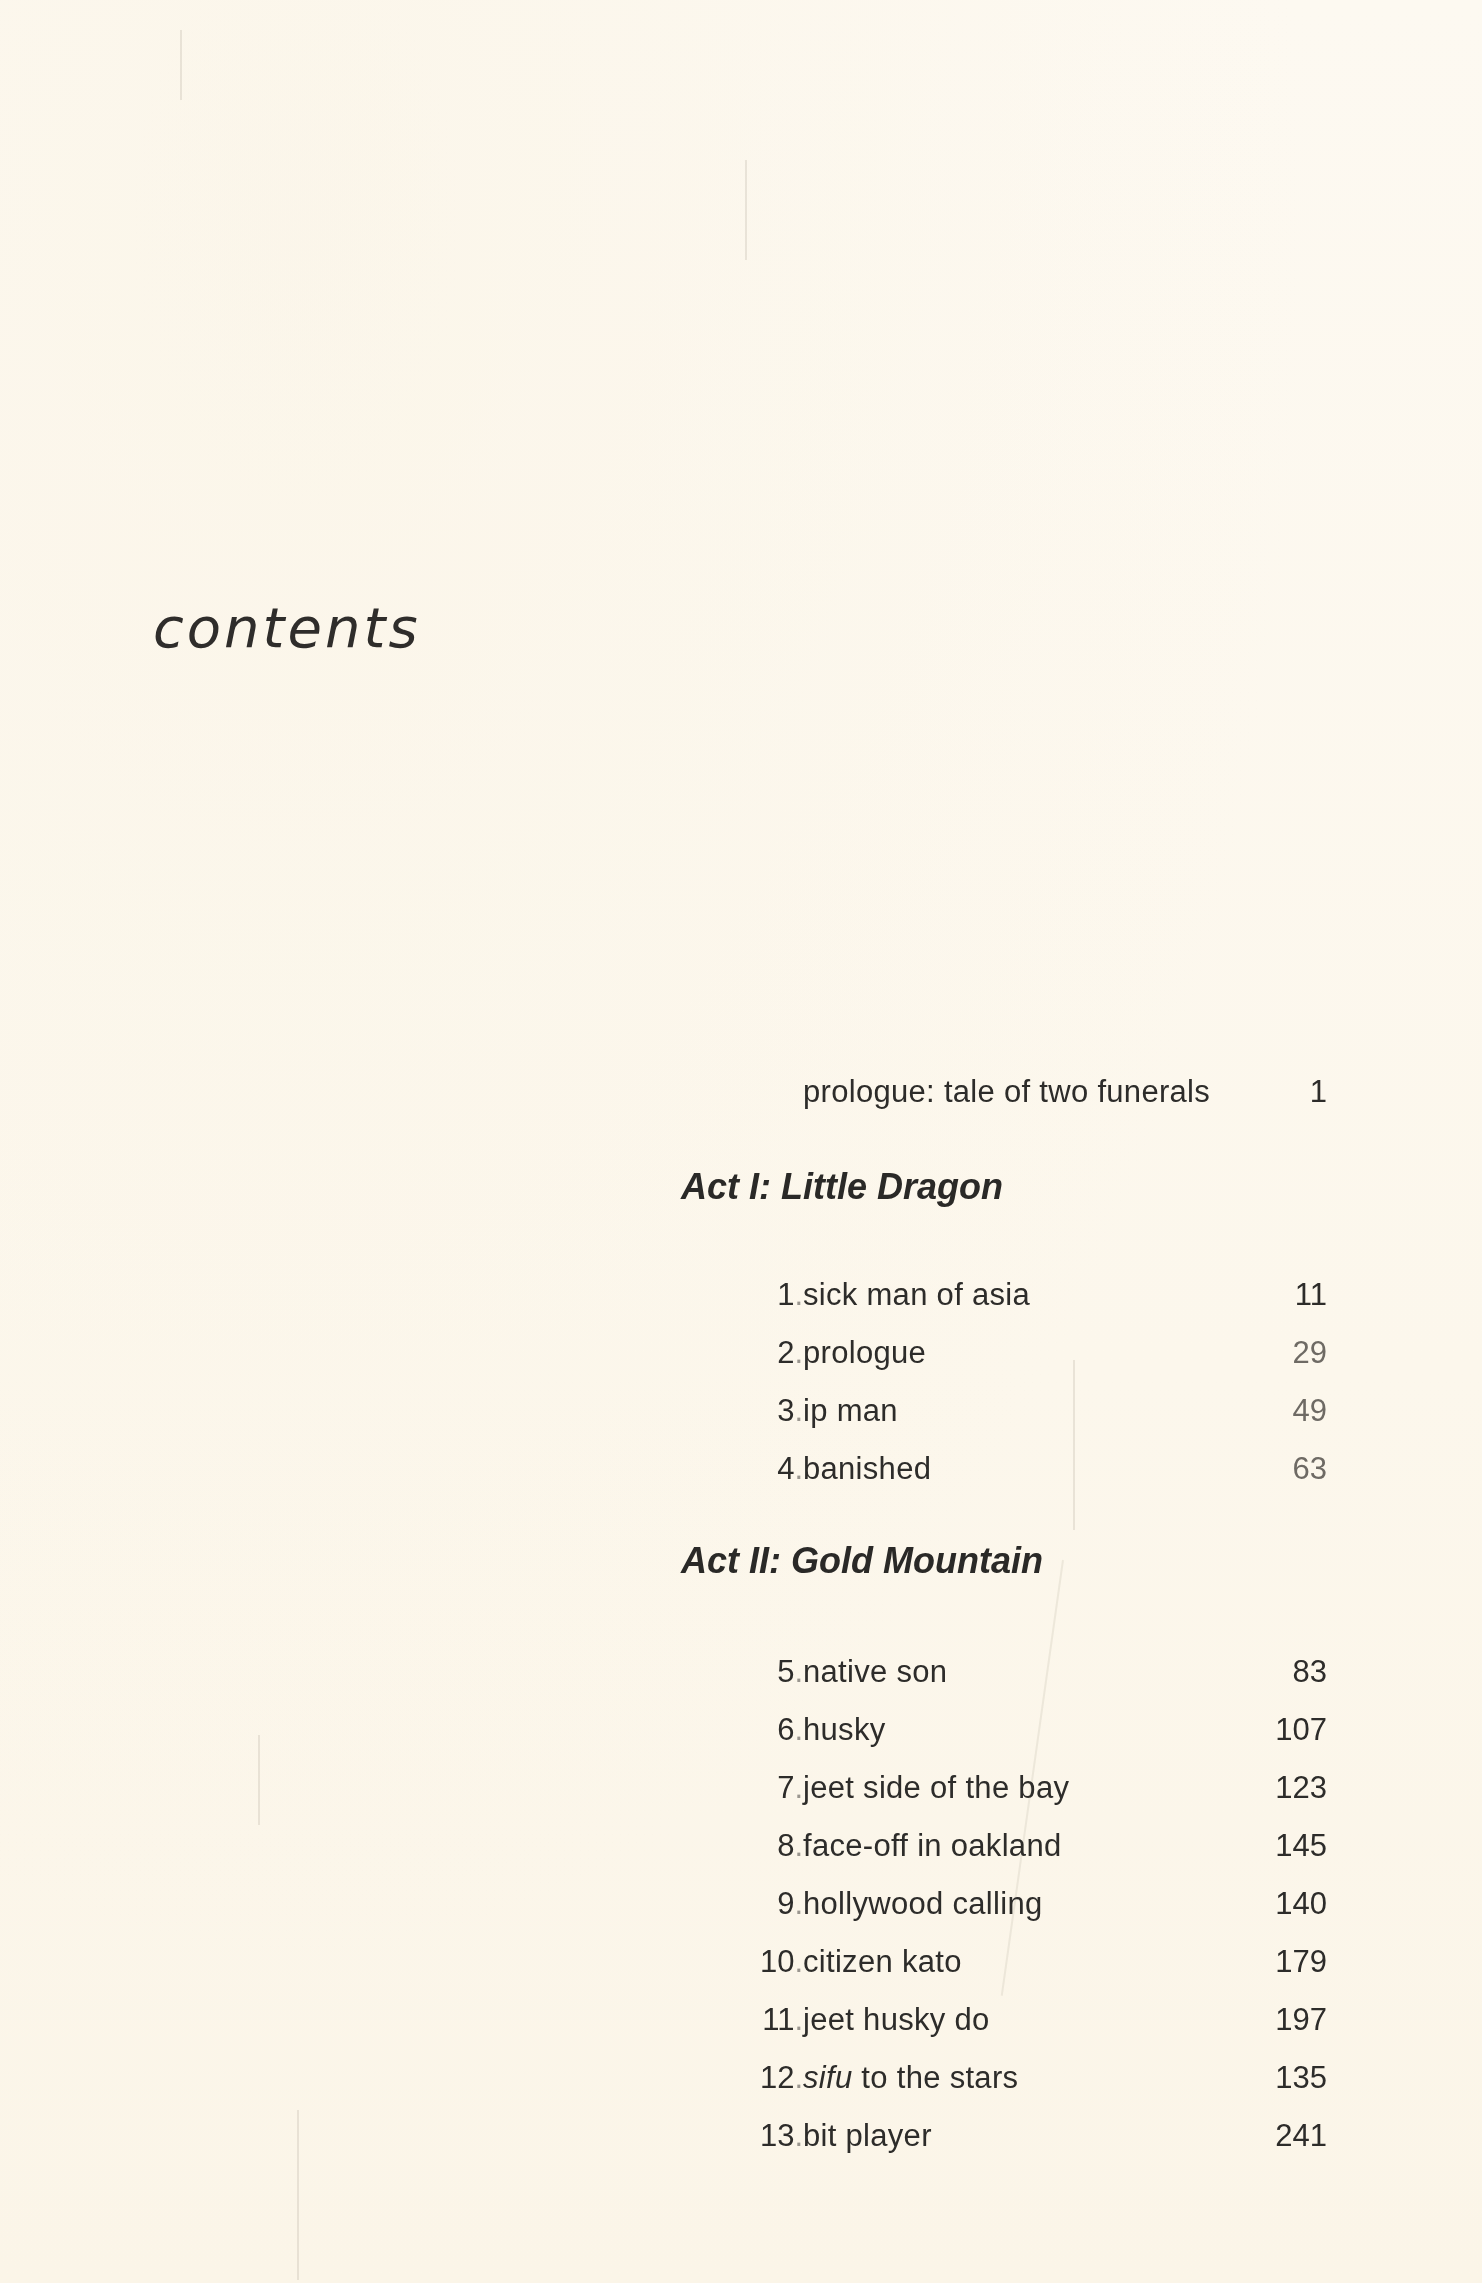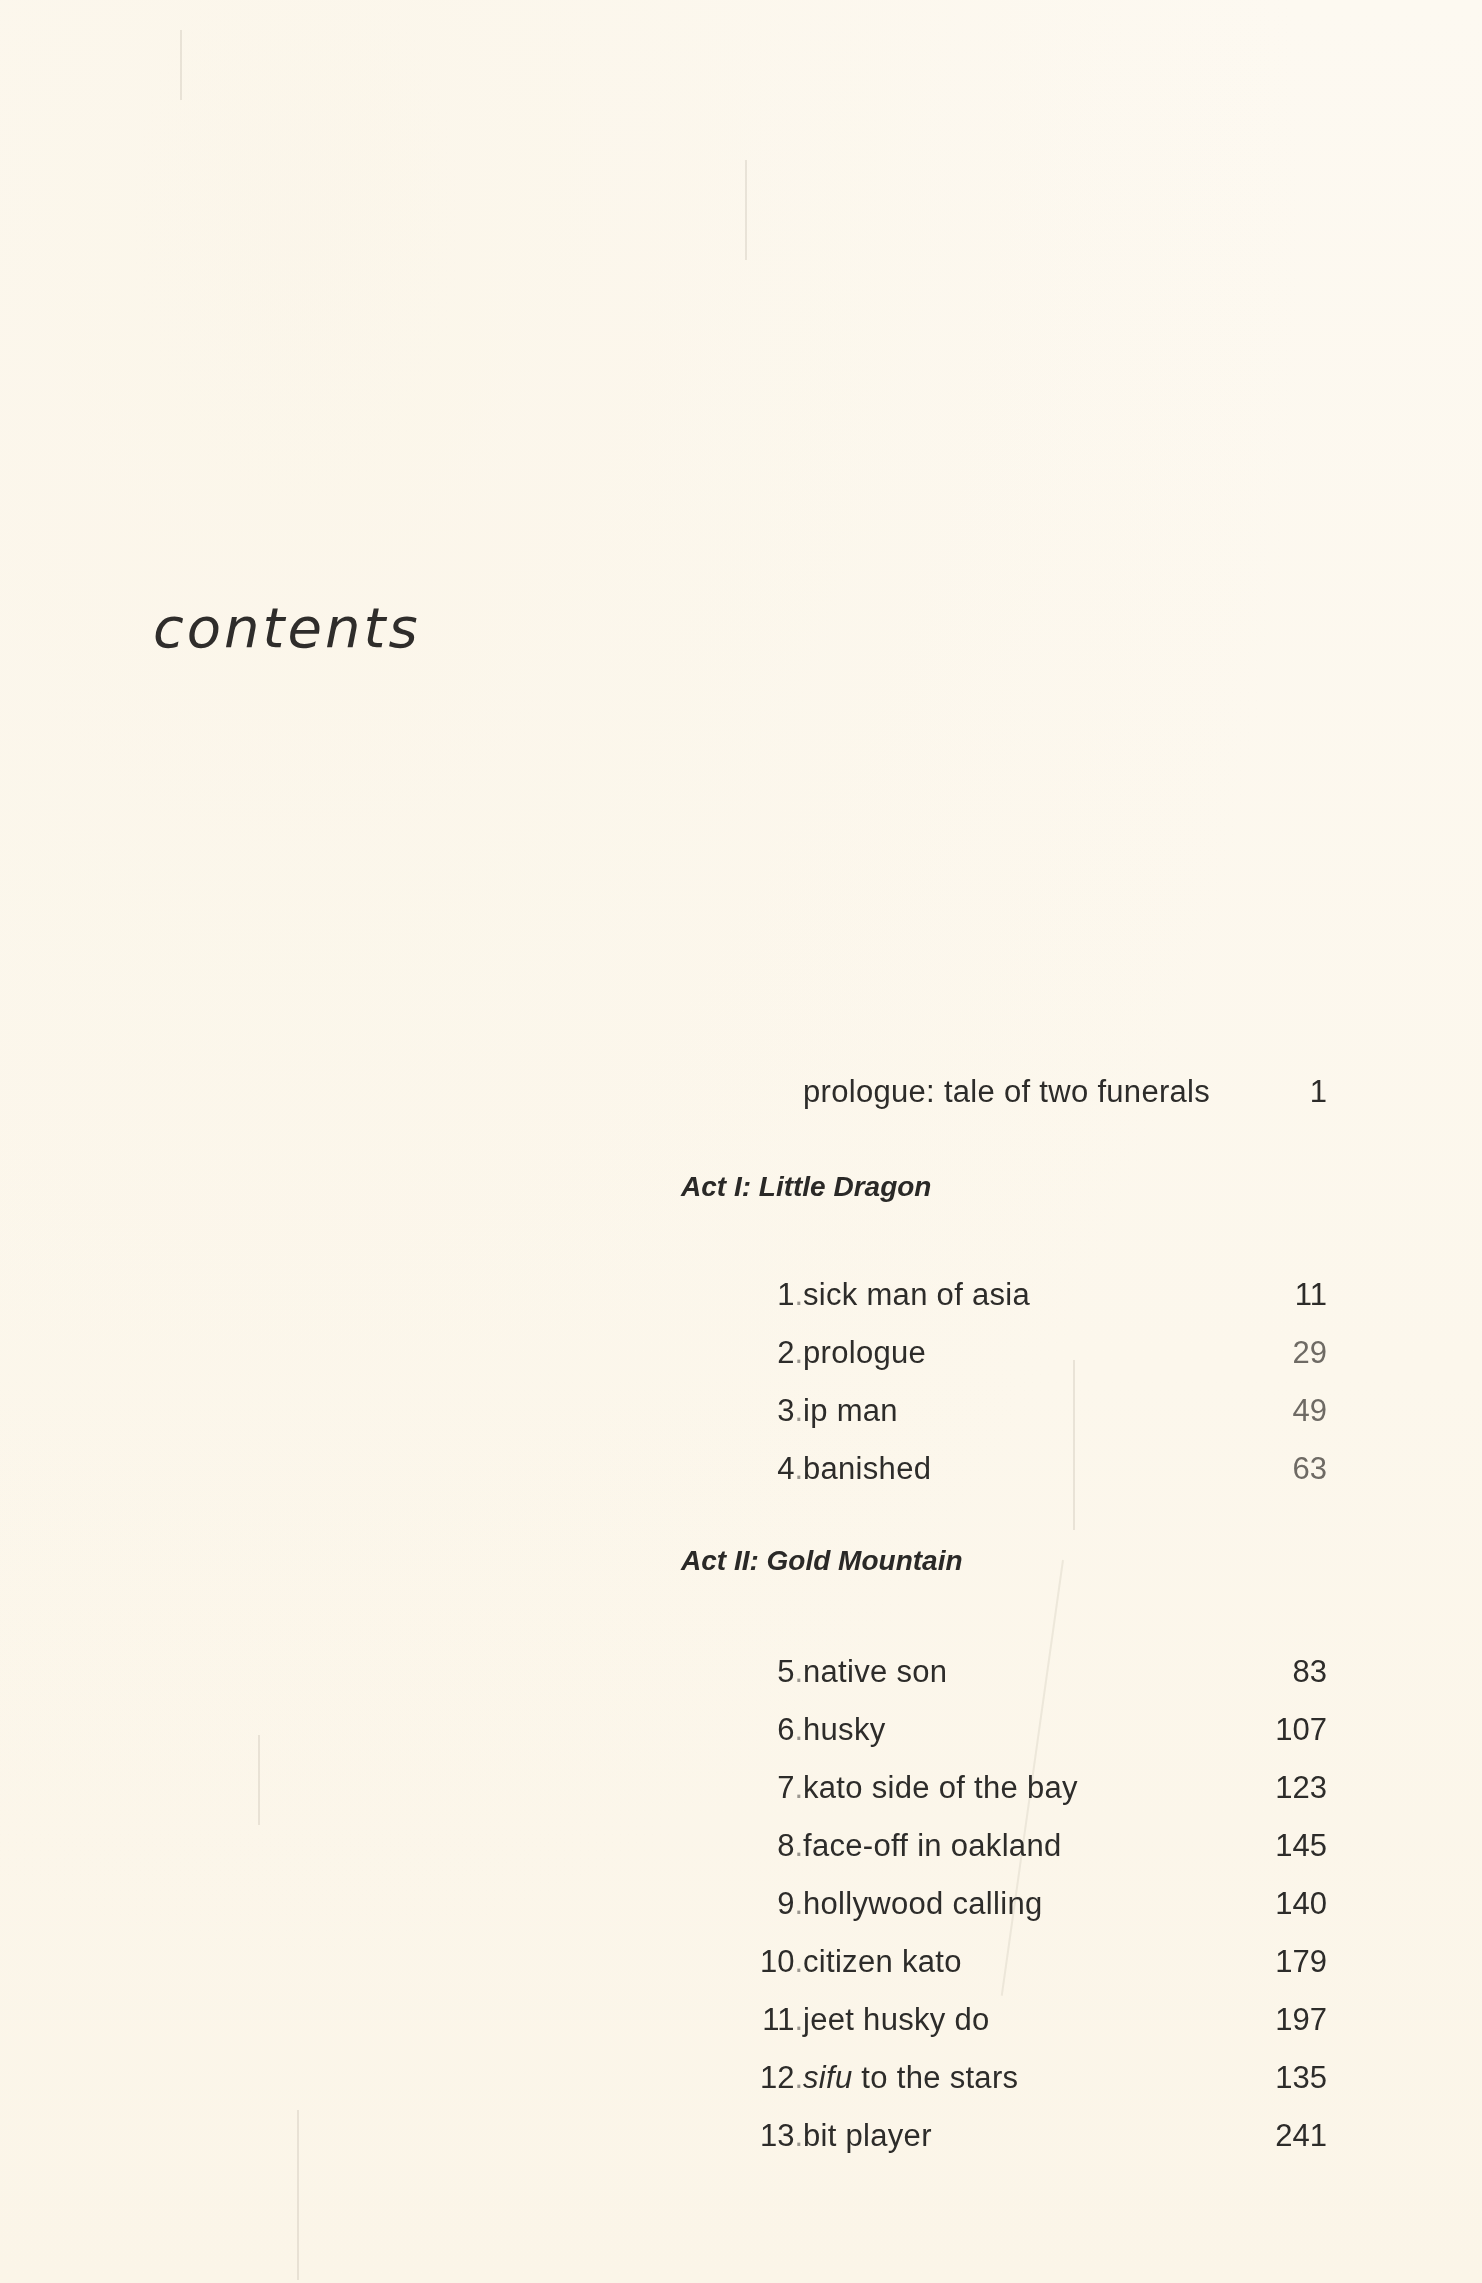--- a/index.html
+++ b/index.html
@@ -79,21 +79,21 @@
       right: 0;
       text-align: right;
       white-space: nowrap;
     }
     .entry .page-no.light {
       color: #6e6a64;
     }
     .act {
       position: absolute;
       left: 681px;
-      font-size: 28px;
+      font-size: 36px;
       font-weight: bold;
       font-style: italic;
       font-family: "Liberation Sans", sans-serif;
       color: #2a2927;
       line-height: 40px;
       white-space: nowrap;
     }
   </style>
 </head>
 <body>
@@ -146,21 +146,21 @@
       <span class="label">native son</span>
       <span class="page-no">83</span>
     </div>
     <div class="entry" style="top:1672px;">
       <span class="num"><span>6</span><span class="dot">.</span></span>
       <span class="label">husky</span>
       <span class="page-no">107</span>
     </div>
     <div class="entry" style="top:1730px;">
       <span class="num"><span>7</span><span class="dot">.</span></span>
-      <span class="label">kato side of the bay</span>
+      <span class="label">jeet side of the bay</span>
       <span class="page-no">123</span>
     </div>
     <div class="entry" style="top:1788px;">
       <span class="num"><span>8</span><span class="dot">.</span></span>
       <span class="label">face-off in oakland</span>
       <span class="page-no">145</span>
     </div>
     <div class="entry" style="top:1846px;">
       <span class="num"><span>9</span><span class="dot">.</span></span>
       <span class="label">hollywood calling</span>

